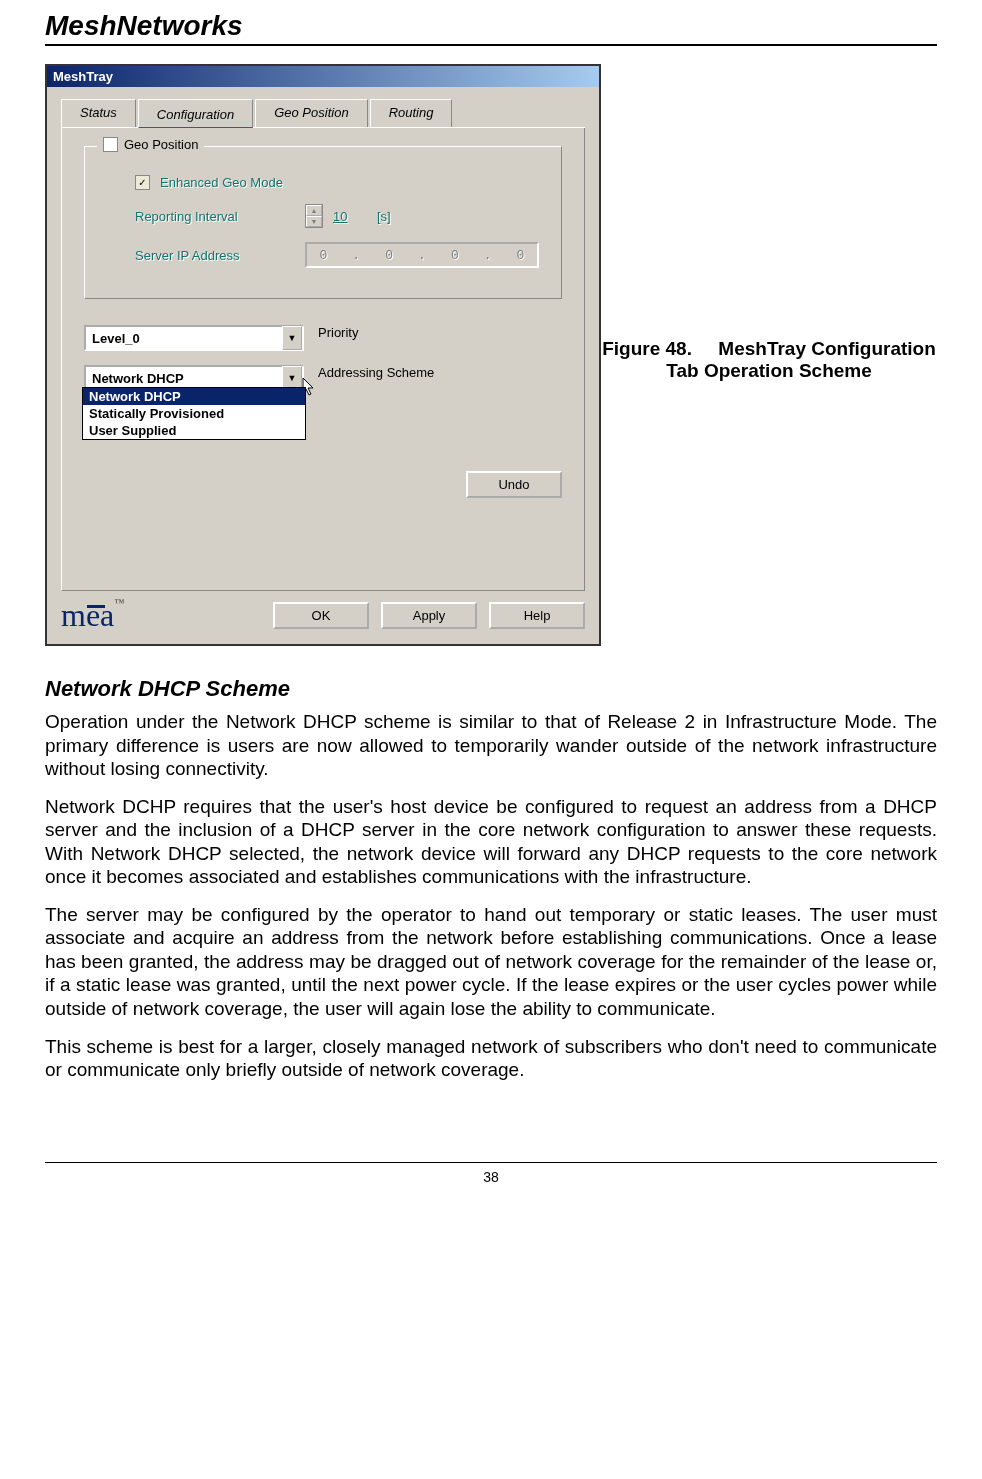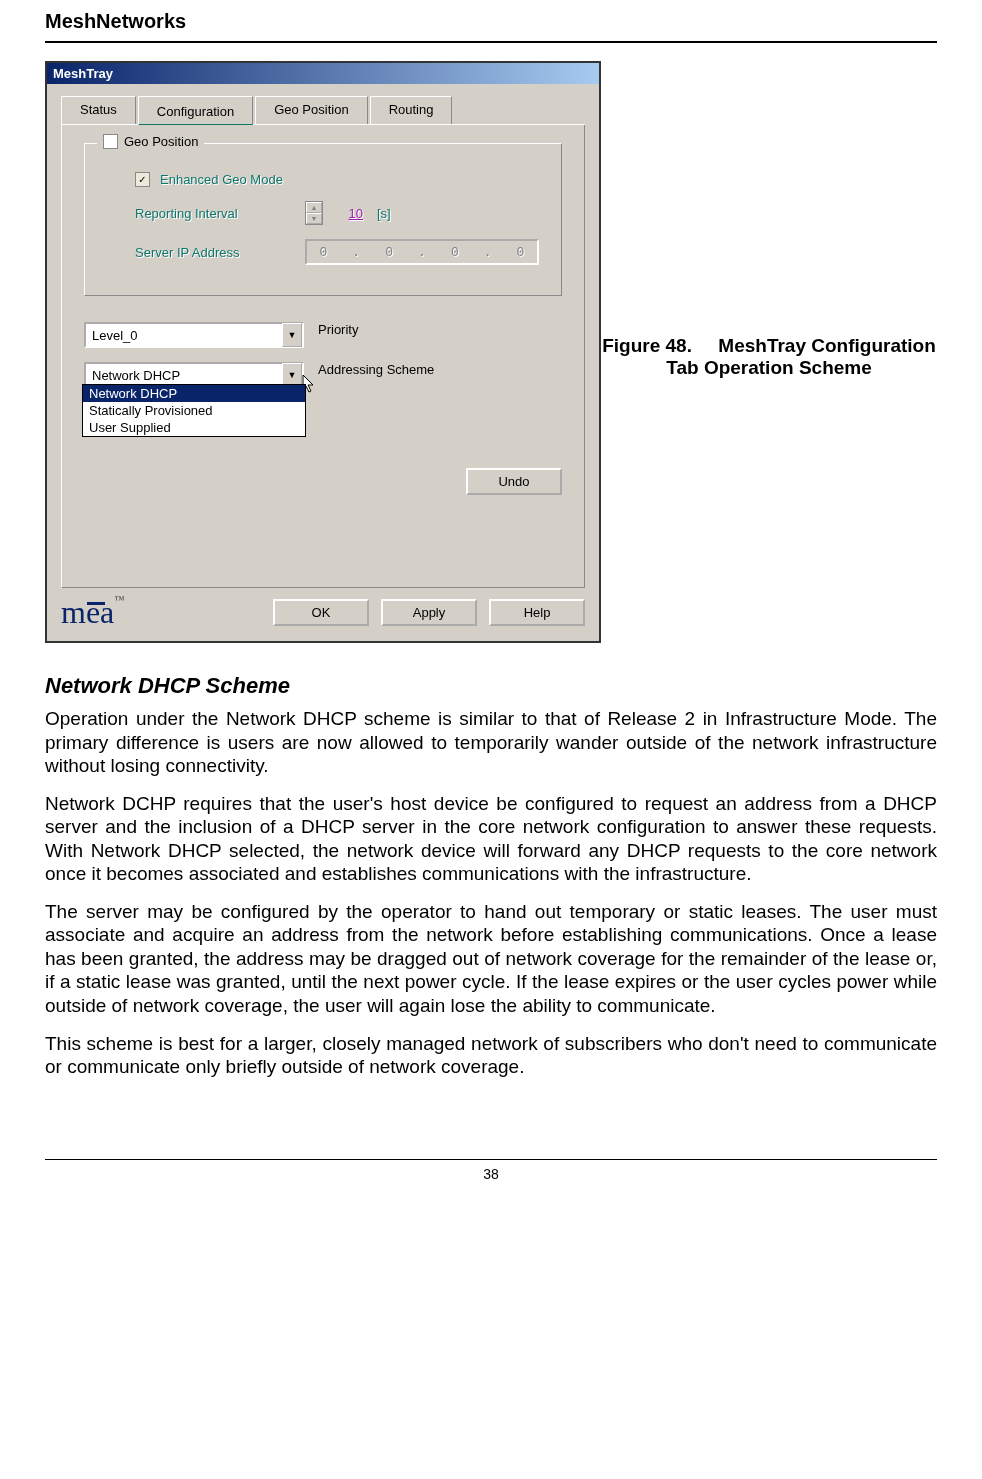--- a/index.html
+++ b/index.html
@@ -7,23 +7,24 @@
     padding: 0;
     font-family: Arial, Helvetica, sans-serif;
     background: #fff;
     color: #000;
     width: 982px;
   }
   .page {
     padding: 10px 45px 30px 45px;
   }
   .doc-title {
-    font-size: 20px;
+    font-size: 28px;
     font-weight: bold;
-    margin-bottom: 8px;
+    margin-bottom: 2px;
+    font-style: italic;
   }
   .title-rule {
     border: none;
     border-top: 2px solid #000;
     margin: 0 0 18px 0;
   }
   .figure-wrap {
     display: flex;
     flex-direction: row;
     align-items: center;
@@ -45,20 +46,21 @@
     font-size: 13px;
   }
   .client-area {
     padding: 12px 14px 10px 14px;
     position: relative;
   }
   .tab-row {
     display: flex;
     border-bottom: 1px solid #fff;
     margin-bottom: 0;
+    font-style: italic;
   }
   .tab {
     border-top: 1px solid #fff;
     border-left: 1px solid #fff;
     border-right: 1px solid #888;
     background: #d4d0c8;
     padding: 5px 18px;
     font-size: 13px;
     margin-right: 2px;
     cursor: pointer;
@@ -137,22 +139,22 @@
   }
   .spin-btn {
     flex:1;
     border: 1px outset #fff;
     font-size: 7px;
     display:flex;align-items:center;justify-content:center;
     color:#808080;
   }
   .num-field {
     width: 30px;
-    text-align: right;
-    color: #a21caf;
+    text-align: left;
+    color: #0f766e;
     text-shadow: 1px 1px 0 #fff;
     padding-right: 4px;
     text-decoration: underline;
   }
   .ip-box {
     border: 2px inset #fff;
     background: #d4d0c8;
     width: 230px;
     height: 22px;
     display: flex;
@@ -278,21 +280,21 @@
   .page-num {
     text-align: center;
     font-size: 14px;
   }
   .combo-row {
     display:flex;
     align-items:flex-start;
     gap: 14px;
     margin-bottom: 14px;
   }
-  .combo-wrap { width: 220px; position: relative; }
+  .combo-wrap { width: 220px; position: relative; font-weight: bold; }
 </style>
 </head>
 <body>
 
 <div class="page">
   <div class="doc-title">MeshNetworks</div>
   <hr class="title-rule">
 
   <div class="figure-wrap">
     <div class="app-window">

